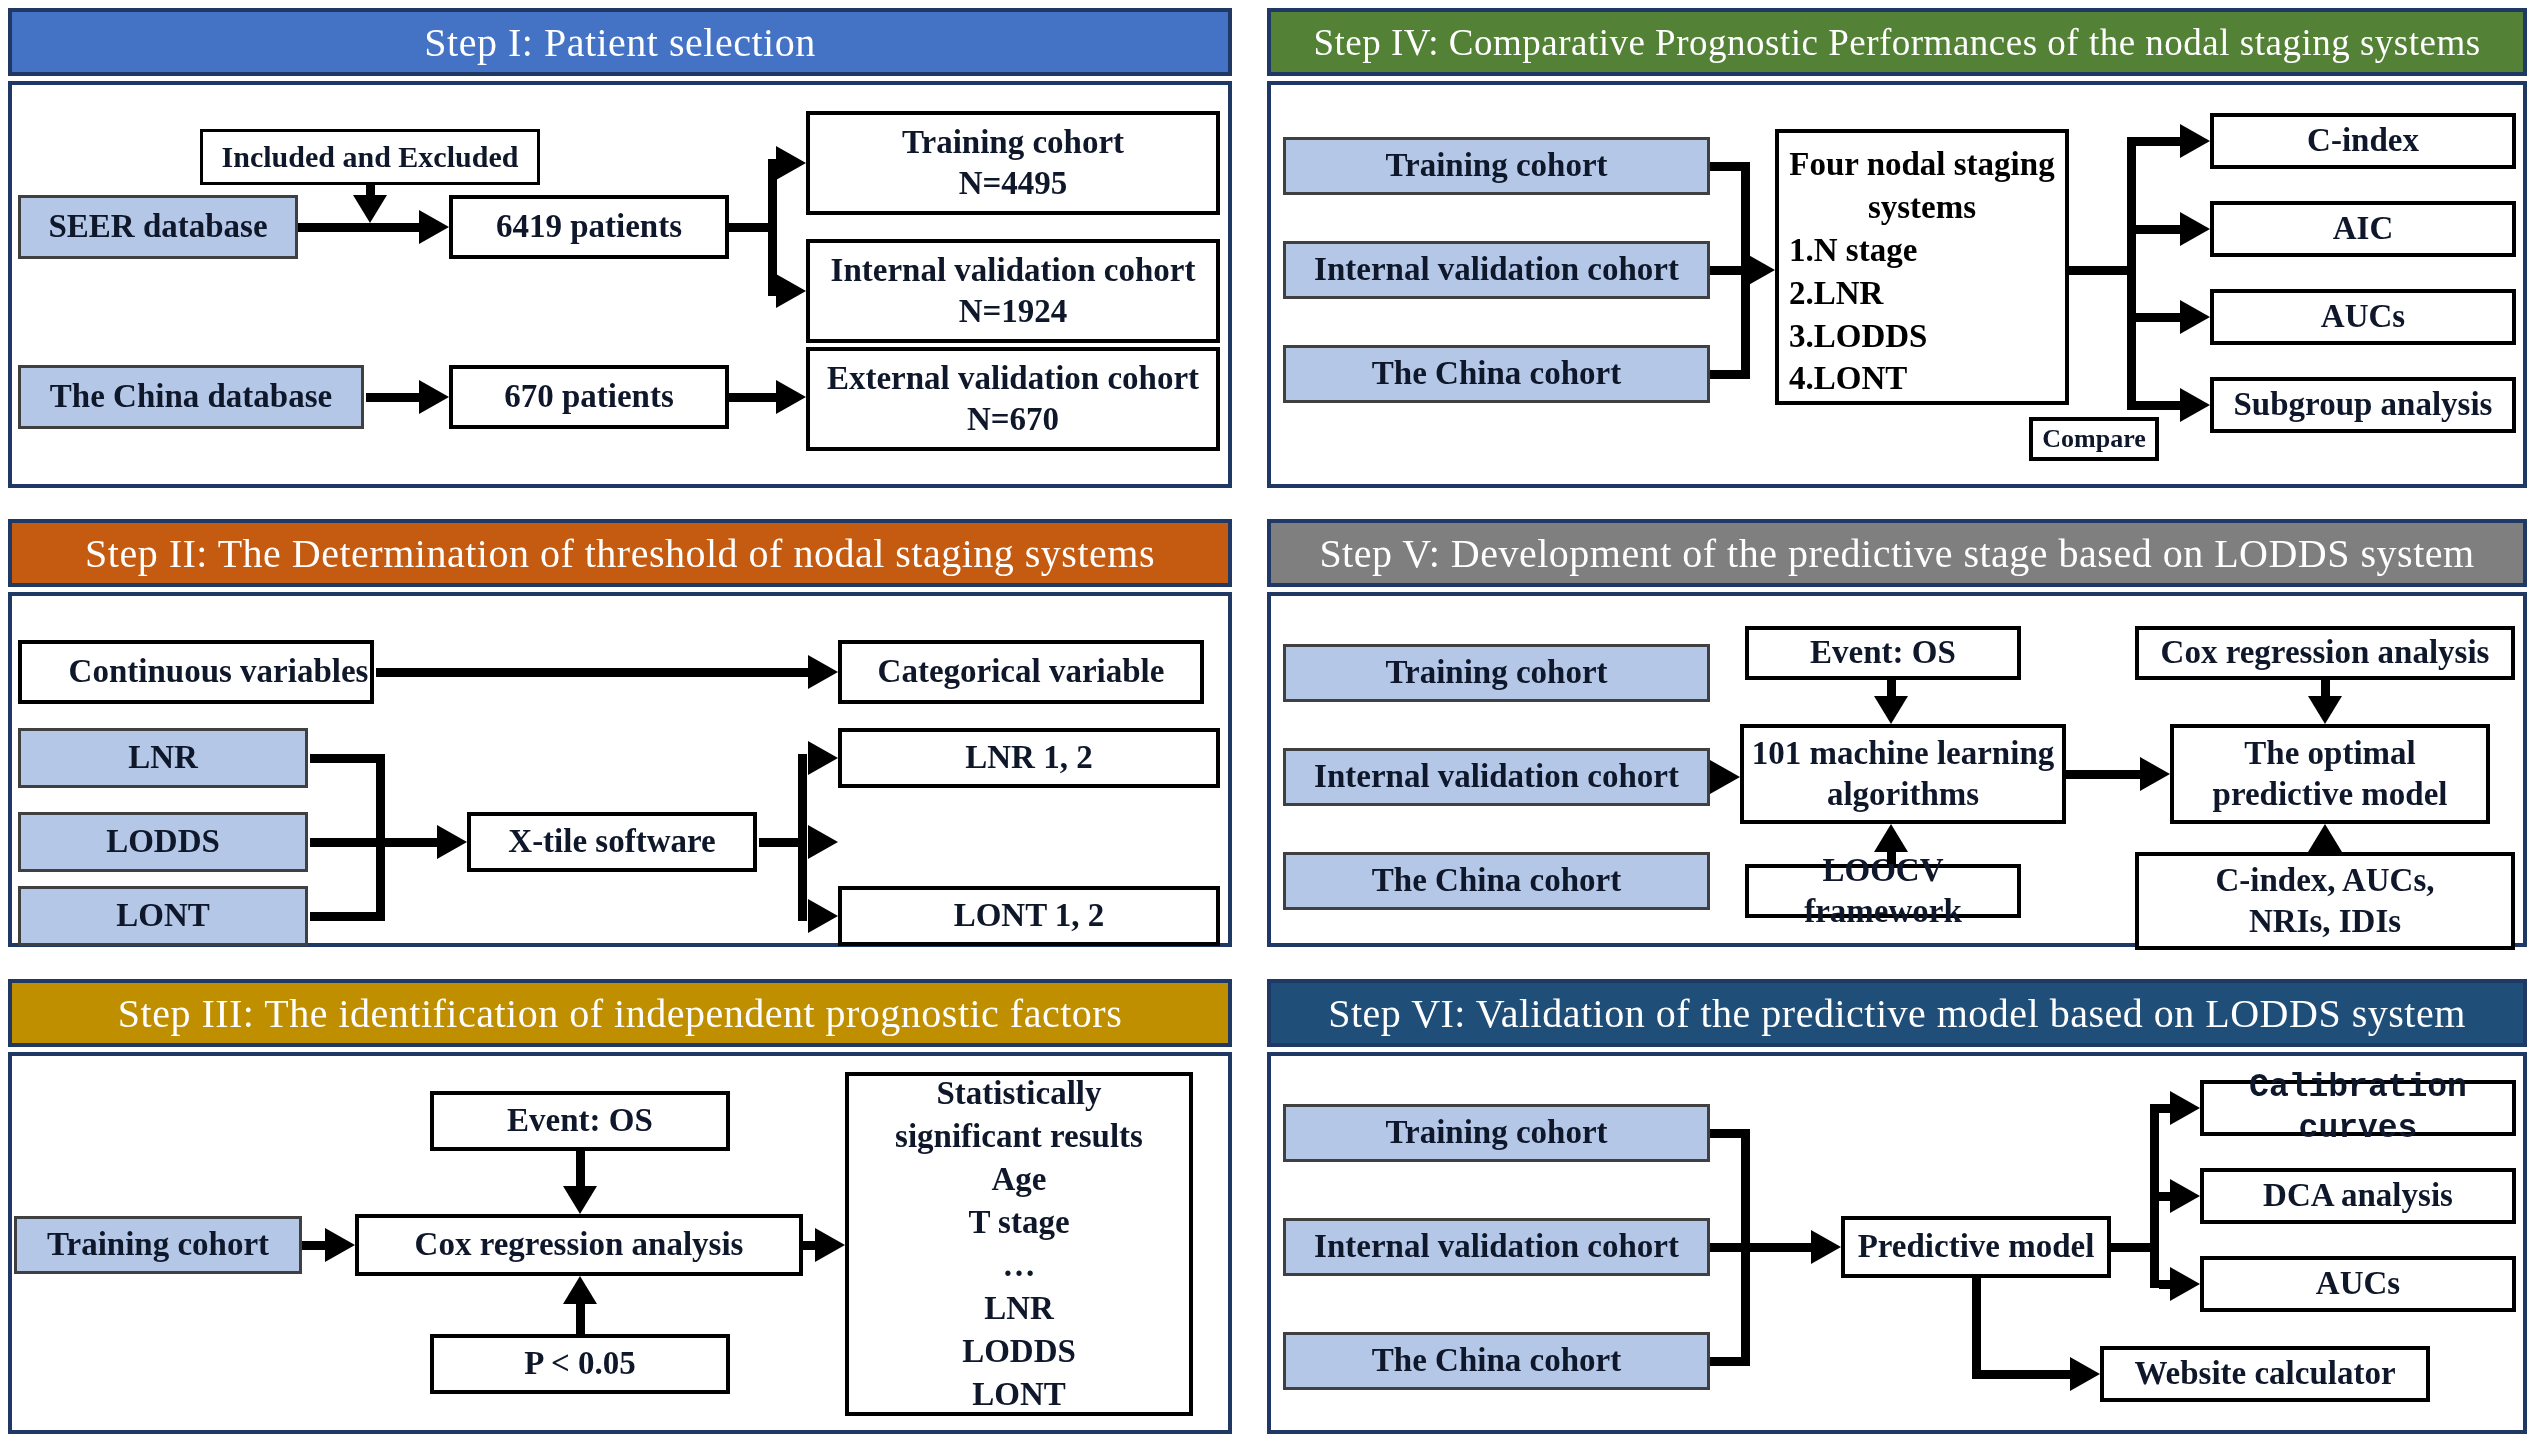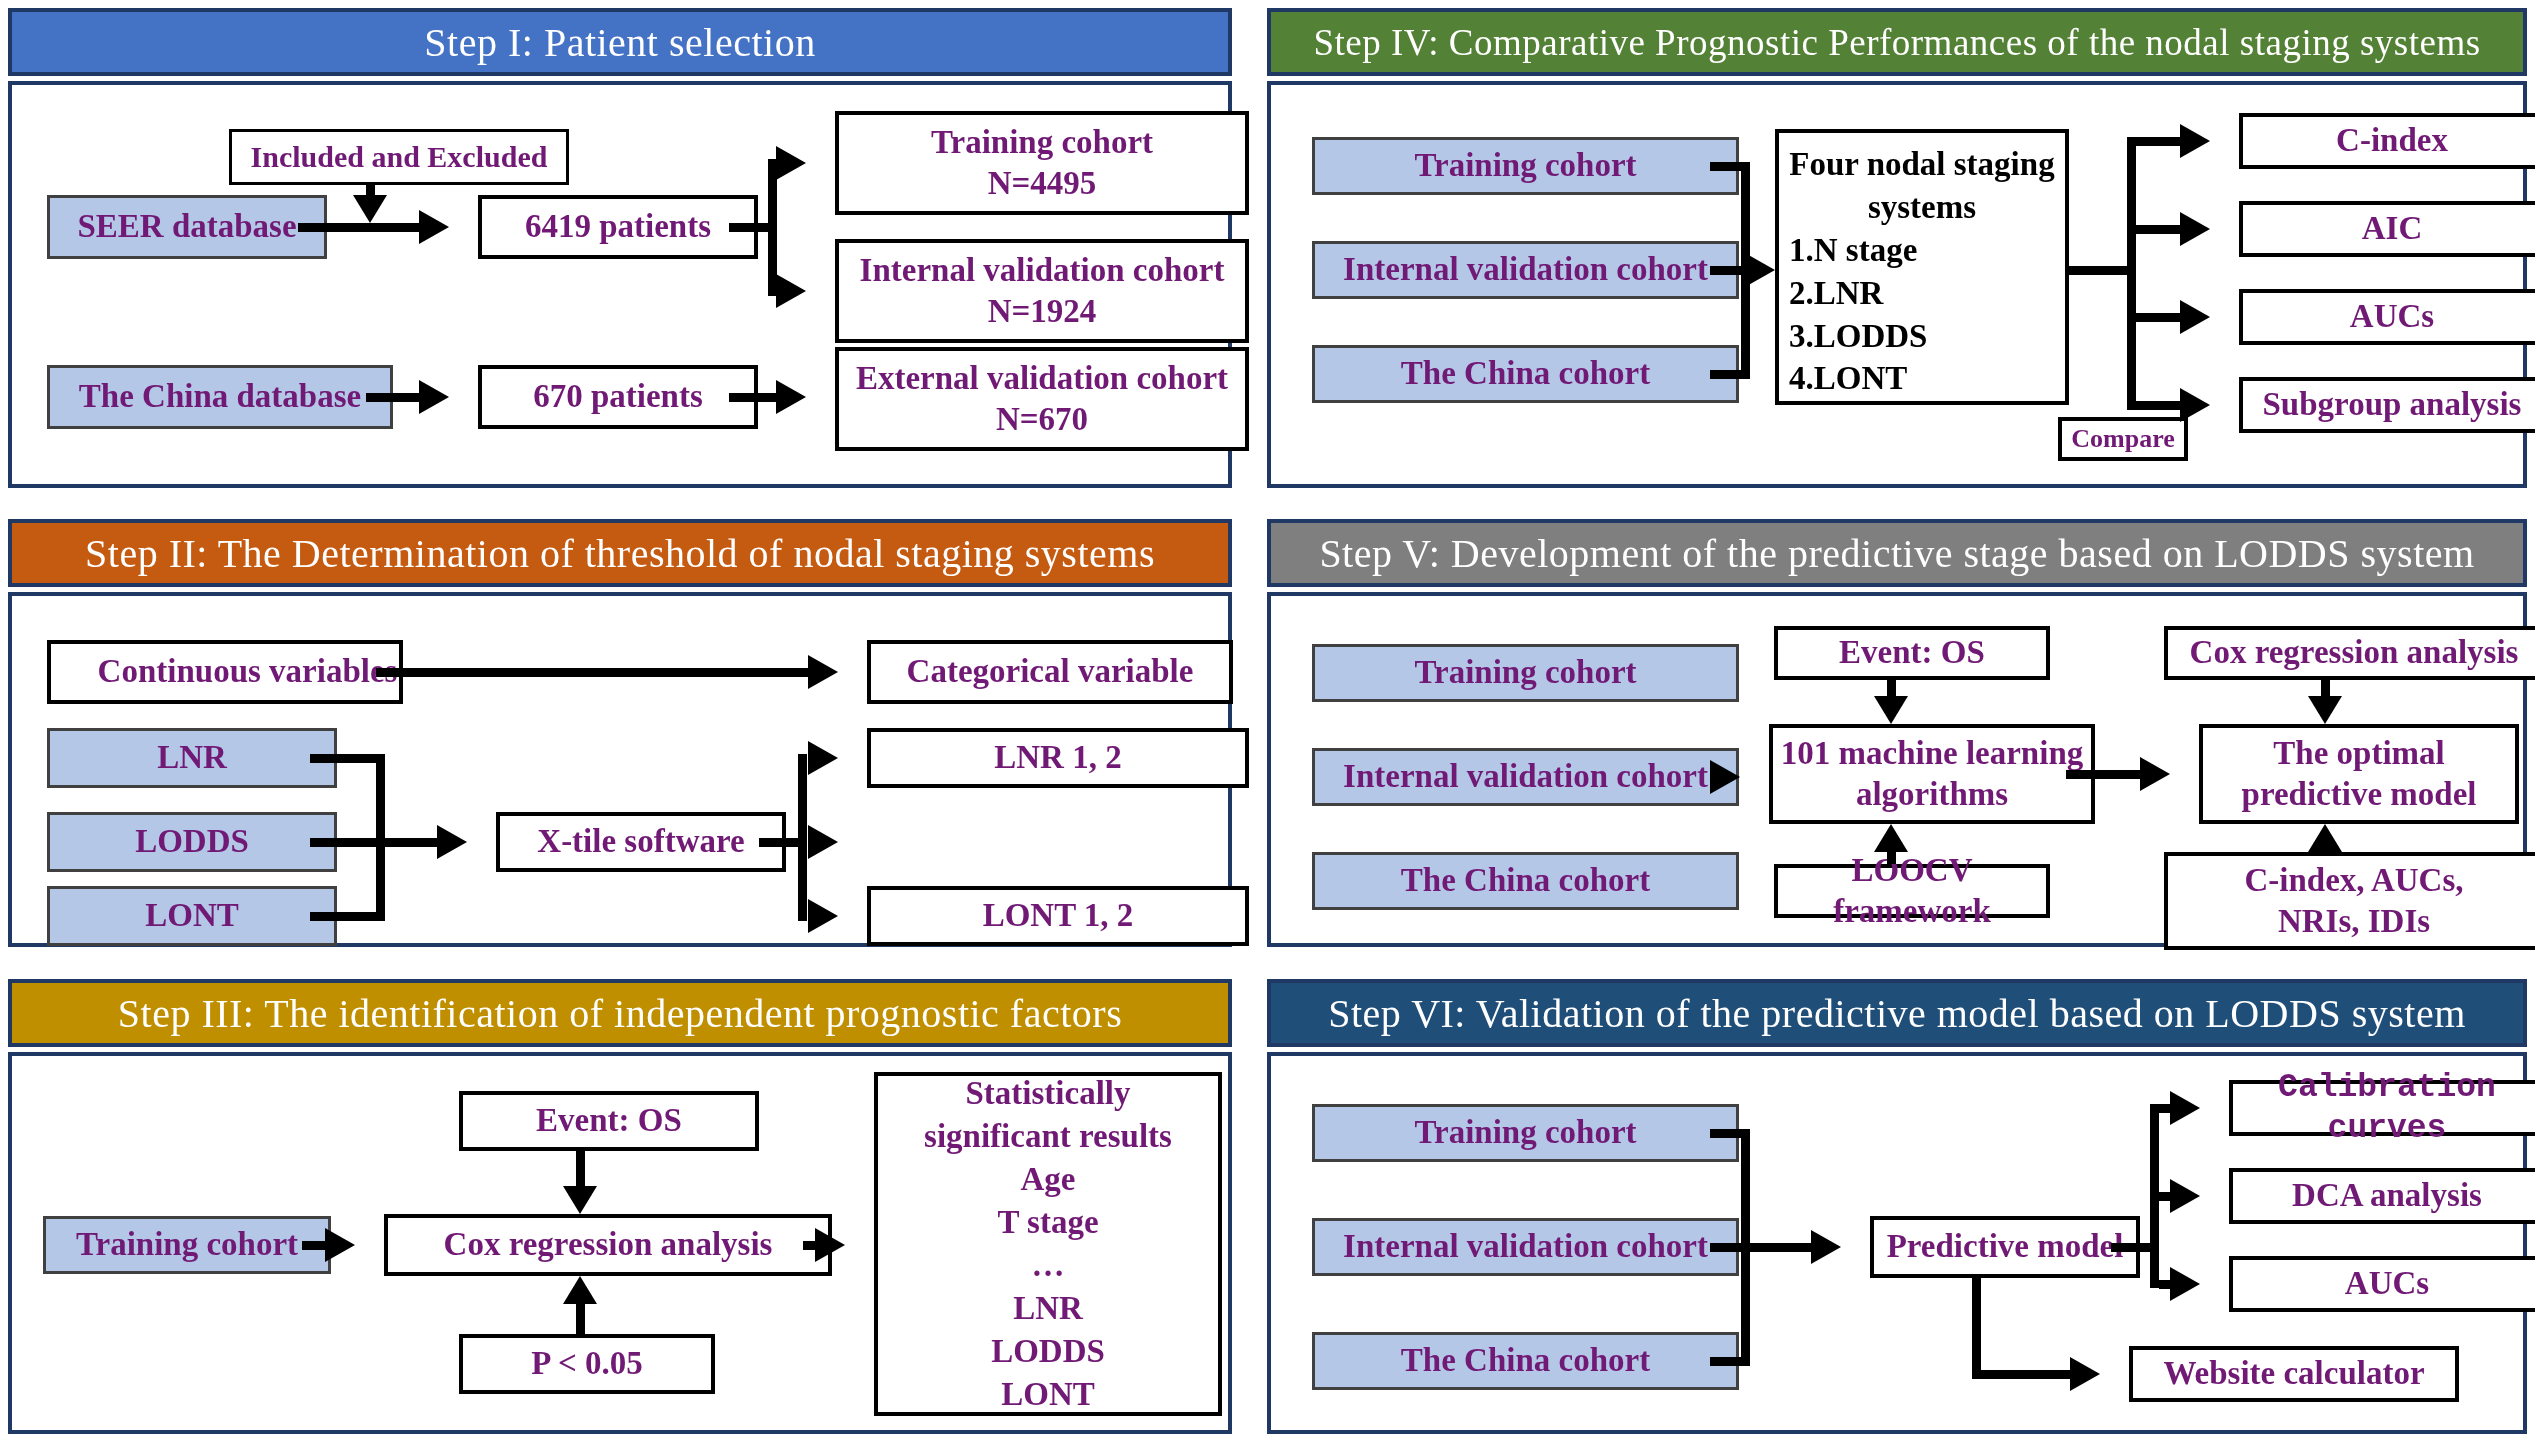--- a/index.html
+++ b/index.html
@@ -1,21 +1,21 @@
 <!DOCTYPE html>
 <html><head>
 <meta charset="utf-8">
 <style>
   html,body{margin:0;padding:0;background:#ffffff;}
   body{width:2535px;height:1438px;position:relative;font-family:"Liberation Serif",serif;}
   .panel{position:absolute;display:flex;flex-direction:column;}
   .panel-header{border:4px solid #1F3864;height:60px;display:flex;align-items:center;justify-content:center;color:#ffffff;font-size:40px;letter-spacing:.5px;margin-bottom:5px;}
   .panel-header.hdr-sm{font-size:37px;}
   .panel-body{border:4px solid #1F3864;position:relative;flex:1;background:#ffffff;}
-  .n{position:absolute;display:flex;align-items:center;justify-content:center;text-align:center;font-weight:bold;font-size:33px;color:#701a75;background:#fff;border:4px solid #000;white-space:pre-line;line-height:1.25;box-sizing:border-box;margin-left:29px;}
+  .n{position:absolute;display:flex;align-items:center;justify-content:center;text-align:center;font-weight:bold;font-size:33px;color:#0f172a;background:#fff;border:4px solid #000;white-space:pre-line;line-height:1.25;box-sizing:border-box;}
   .b{background:#B4C7E7;border:3px solid #404040;}
   .thin{border-width:3px;}
   .ln{position:absolute;background:#000;}
   .ar{position:absolute;width:0;height:0;border-top:17px solid transparent;border-bottom:17px solid transparent;border-left:30px solid #000;}
   .ad{position:absolute;width:0;height:0;border-left:17px solid transparent;border-right:17px solid transparent;border-top:28px solid #000;}
   .au{position:absolute;width:0;height:0;border-left:17px solid transparent;border-right:17px solid transparent;border-bottom:28px solid #000;}
   .listbox{position:absolute;box-sizing:border-box;background:#fff;border:4px solid #000;font-weight:bold;font-size:33px;line-height:1.3;}
   .listbox .ttl{text-align:center;white-space:pre-line;margin-top:10px;}
   .listbox .it{text-align:left;padding-left:10px;}
 </style>
@@ -88,21 +88,21 @@
 </section>
 
 <section class="panel" style="left:8px;top:979px;width:1224px;height:455px;">
   <div class="panel-header" style="background: rgb(191, 143, 0);">
     <span>Step III: The identification of independent prognostic factors</span>
   </div>
   <div class="panel-body">
     <div class="n" style="left:418px;top:35px;width:300px;height:60px;">Event: OS</div>
     <div class="n b" style="left:2px;top:160px;width:288px;height:58px;">Training cohort</div>
     <div class="n" style="left:343px;top:158px;width:448px;height:62px;">Cox regression analysis</div>
-    <div class="n" style="left:418px;top:278px;width:256px;height:60px;">P &lt; 0.05</div>
+    <div class="n" style="left:418px;top:278px;width:300px;height:60px;">P &lt; 0.05</div>
     <div class="n" style="left:833px;top:16px;width:348px;height:344px;line-height:1.3;">Statistically
 significant results
 Age
 T stage
 …
 LNR
 LODDS
 LONT</div>
 
     <div class="ln" style="left:564px;top:95px;width:9px;height:38px;"></div>

